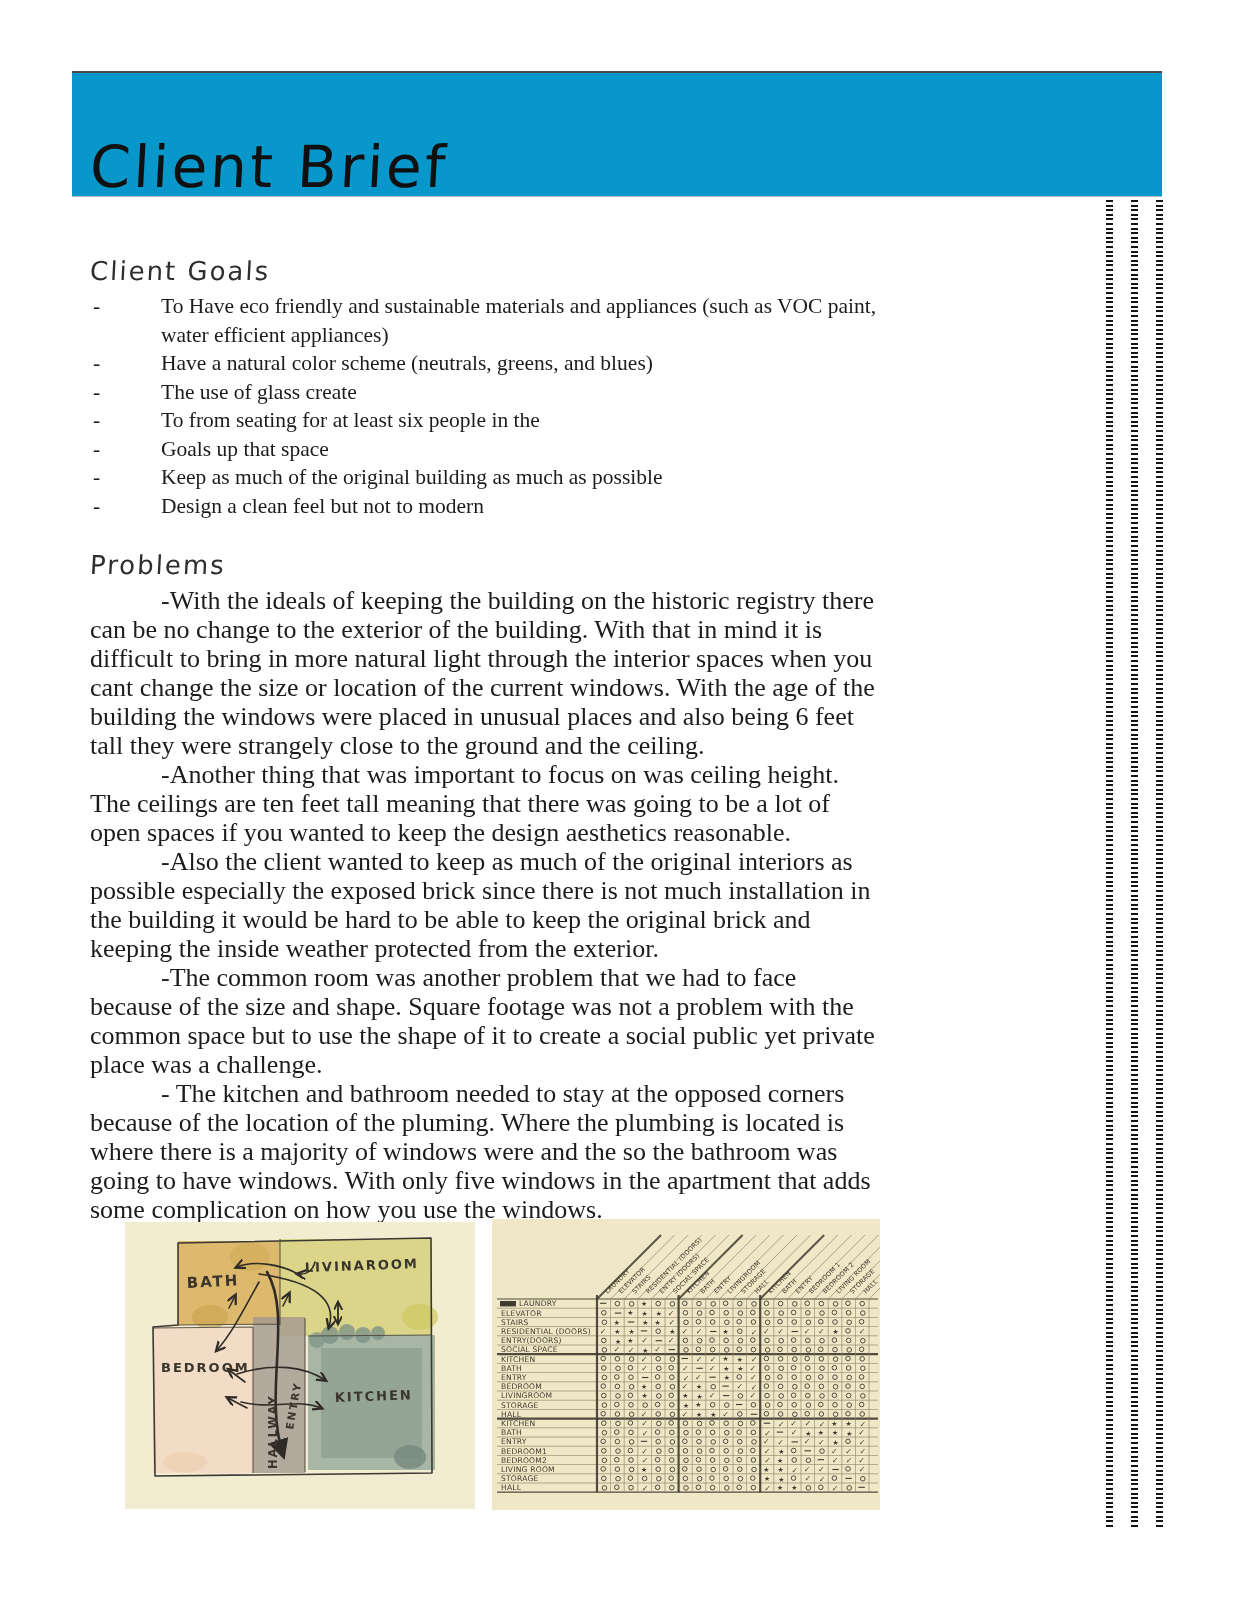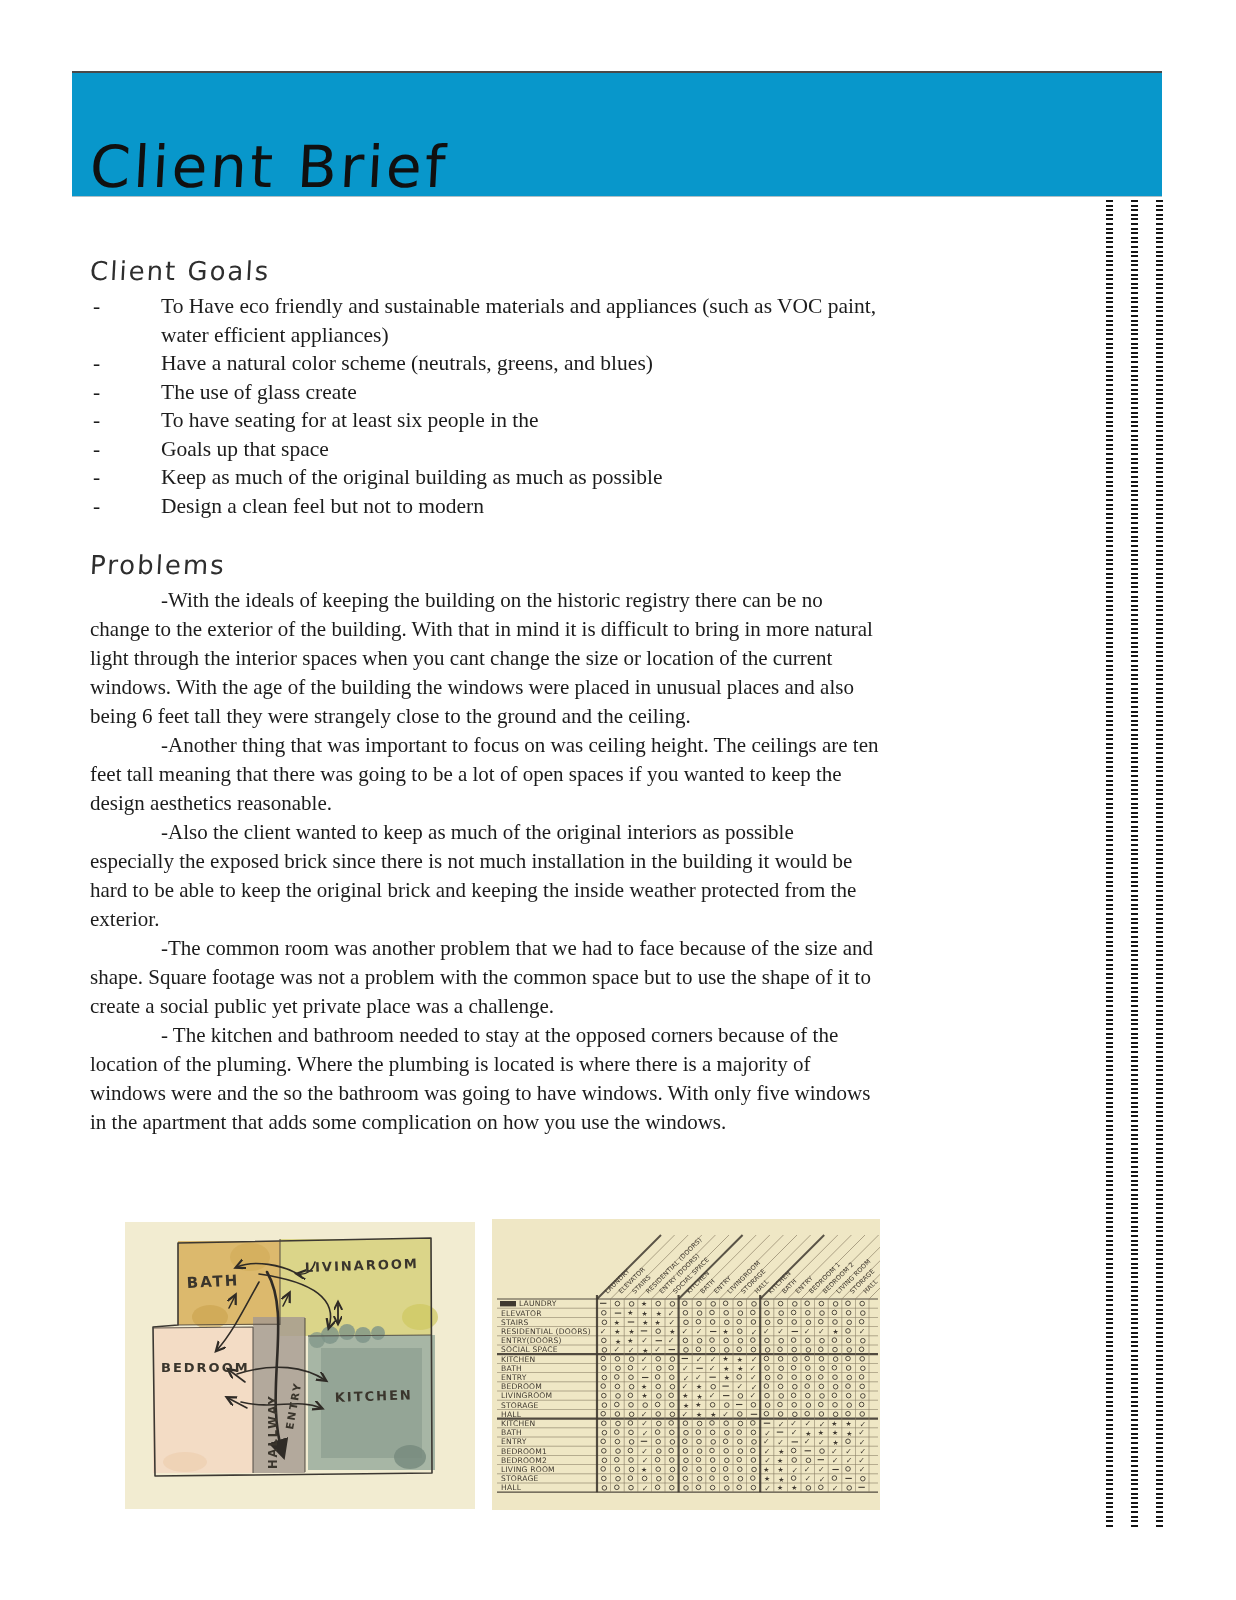--- a/index.html
+++ b/index.html
@@ -28,21 +28,21 @@
   
   .content{position:absolute;left:90px;top:256px;width:792px;}
   h2.hand{
     font-family:"DejaVu Sans", sans-serif;font-weight:400;font-size:26px;
     letter-spacing:2px;color:#2e2e2e;margin:0 0 6px 0;transform:skewX(-3deg);
   }
   ul.goals{list-style:none;margin:0;padding:0;font-size:21.5px;line-height:28.5px;}
   ul.goals li{position:relative;padding-left:71px;}
   ul.goals li .dash{position:absolute;left:3px;top:0;}
   .problems{margin-top:30px;}
-  .problems p{margin:0;font-size:21px;line-height:29px;text-indent:71px;}
+  .problems p{margin:0;font-size:26px;line-height:29px;text-indent:71px;}
   
   .fig{position:absolute;overflow:hidden;}
   .fig-plan{left:125px;top:1222px;width:350px;height:287px;}
   .fig-matrix{left:492px;top:1219px;width:388px;height:291px;}
   svg{display:block}
   .plan-label{font-family:"DejaVu Sans", sans-serif;fill:#3a352c;letter-spacing:2px;font-weight:700;}
   .mx-label{font-family:"DejaVu Sans", sans-serif;fill:#403a31;}
 </style>
 </head>
 <body>
@@ -54,21 +54,21 @@
 <div class="stripe s1"></div>
 <div class="stripe s2"></div>
 <div class="stripe s3"></div>
 
 <div class="content">
   <h2 class="hand">Client Goals</h2>
   <ul class="goals">
     <li><span class="dash">-</span><span>To Have eco friendly and sustainable materials and appliances (such as VOC paint, water efficient appliances)</span></li>
     <li><span class="dash">-</span><span>Have a natural color scheme (neutrals, greens, and blues)</span></li>
     <li><span class="dash">-</span><span>The use of glass create</span></li>
-    <li><span class="dash">-</span><span>To have seating for at least six people in the</span></li>
+    <li><span class="dash">-</span><span>To from seating for at least six people in the</span></li>
     <li><span class="dash">-</span><span>Goals up that space</span></li>
     <li><span class="dash">-</span><span>Keep as much of the original building as much as possible</span></li>
     <li><span class="dash">-</span><span>Design a clean feel but not to modern</span></li>
   </ul>
 
   <div class="problems">
     <h2 class="hand">Problems</h2>
     <p>-With the ideals of keeping the building on the historic registry there can be no change to the exterior of the building. With that in mind it is difficult to bring in more natural light through the interior spaces when you cant change the size or location of the current windows. With the age of the building the windows were placed in unusual places and also being 6 feet tall they were strangely close to the ground and the ceiling.</p>
     <p>-Another thing that was important to focus on was ceiling height. The ceilings are ten feet tall meaning that there was going to be a lot of open spaces if you wanted to keep the design aesthetics reasonable.</p>
     <p>-Also the client wanted to keep as much of the original interiors as possible especially the exposed brick since there is not much installation in the building it would be hard to be able to keep the original brick and keeping the inside weather protected from the exterior.</p>

